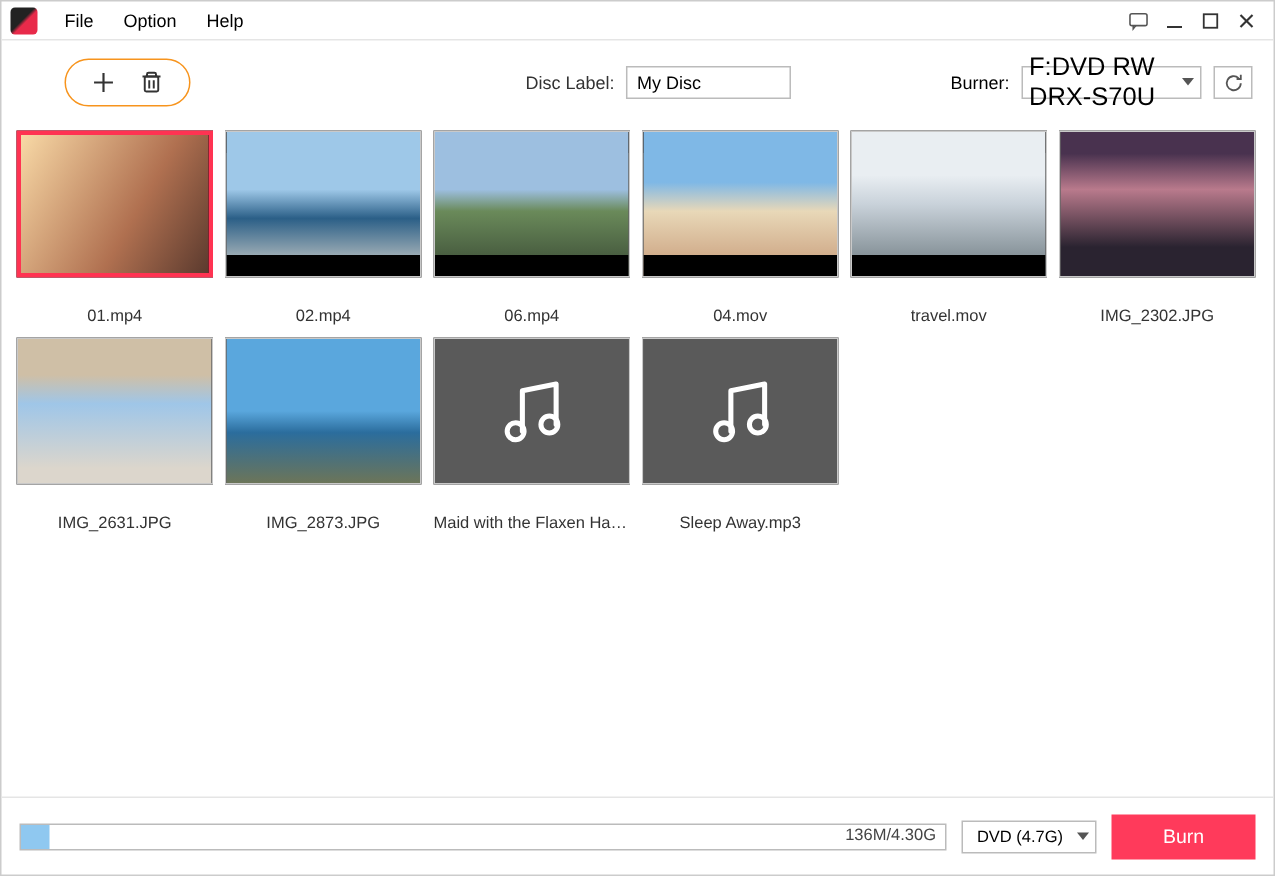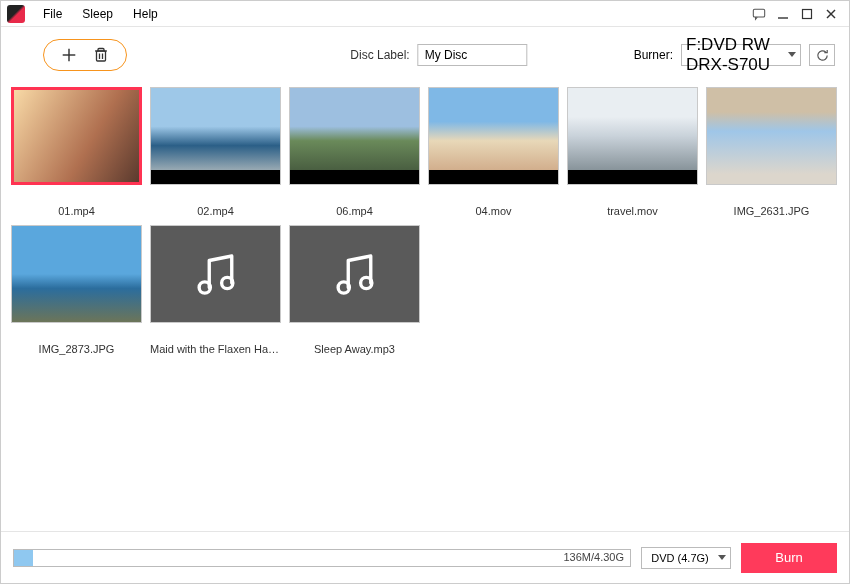--- a/index.html
+++ b/index.html
@@ -55,21 +55,21 @@
 .progress-text { position:absolute; right:6px; top:1px; font-size:11px; color:#444;text-align:center;}
 .disc-select { width:90px; height:22px; border:1px solid #bbb; font-size:11px; padding:0 18px 0 6px; position:relative; display:flex; align-items:center;justify-content:center;}
 .burn-btn { width:96px; height:30px; background:#ff3a5b; color:#fff; font-size:13px; display:flex; align-items:center; justify-content:center; border:none;}
 </style>
 </head>
 <body>
 
 <div class="menubar">
   <div class="app-icon"></div>
   <div class="menu-item">File</div>
-  <div class="menu-item">Sleep</div>
+  <div class="menu-item">Option</div>
   <div class="menu-item">Help</div>
   <div class="menubar-right">
     <div class="win-btn">
       <svg width="14" height="14" viewBox="0 0 16 16" fill="none" stroke="#555" stroke-width="1.2">
           <rect x="1.5" y="2.5" width="13" height="9" rx="1.5"></rect>
           <path d="M6 11.5 L4 14 L4 11.5"></path>
         </svg>
     </div>
     <div class="win-btn">
       <svg width="12" height="12">
@@ -156,20 +156,26 @@
         <div class="cell-label">04.mov</div>
       </div>
       <div class="cell">
         <div class="thumb letterbox">
           <div class="img g5"></div>
         </div>
         <div class="cell-label">travel.mov</div>
       </div>
       <div class="cell">
         <div class="thumb">
+          <div class="img g6"></div>
+        </div>
+        <div class="cell-label">IMG_2302.JPG</div>
+      </div>
+      <div class="cell">
+        <div class="thumb">
           <div class="img g7"></div>
         </div>
         <div class="cell-label">IMG_2631.JPG</div>
       </div>
       <div class="cell">
         <div class="thumb">
           <div class="img g8"></div>
         </div>
         <div class="cell-label">IMG_2873.JPG</div>
       </div>

